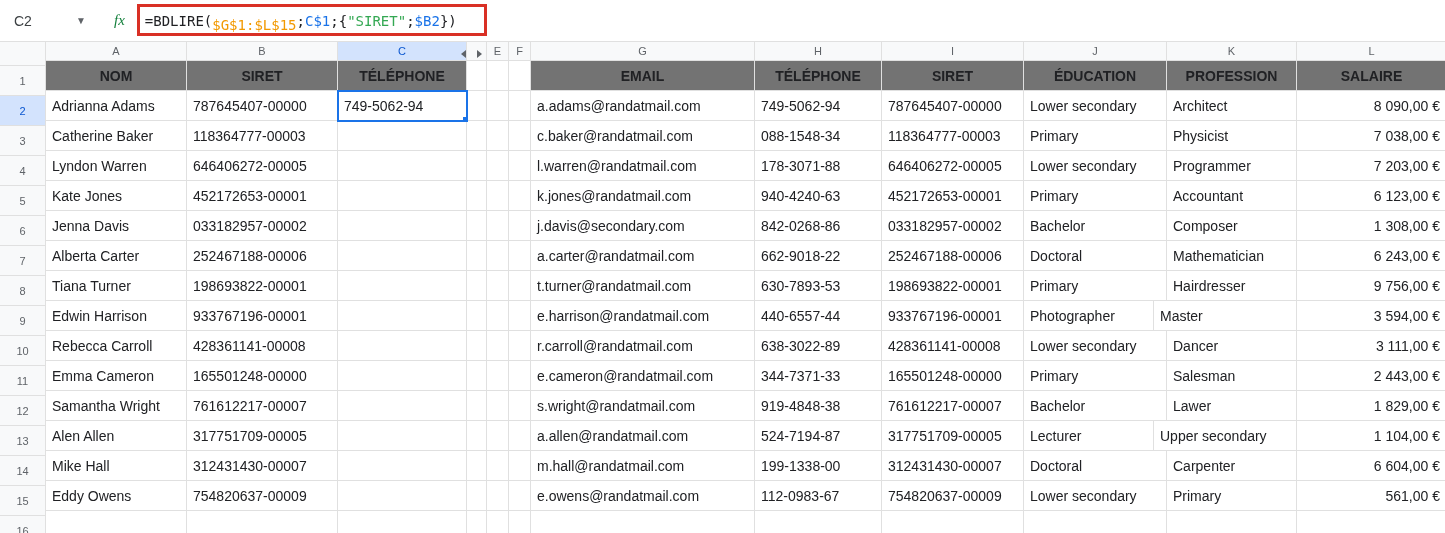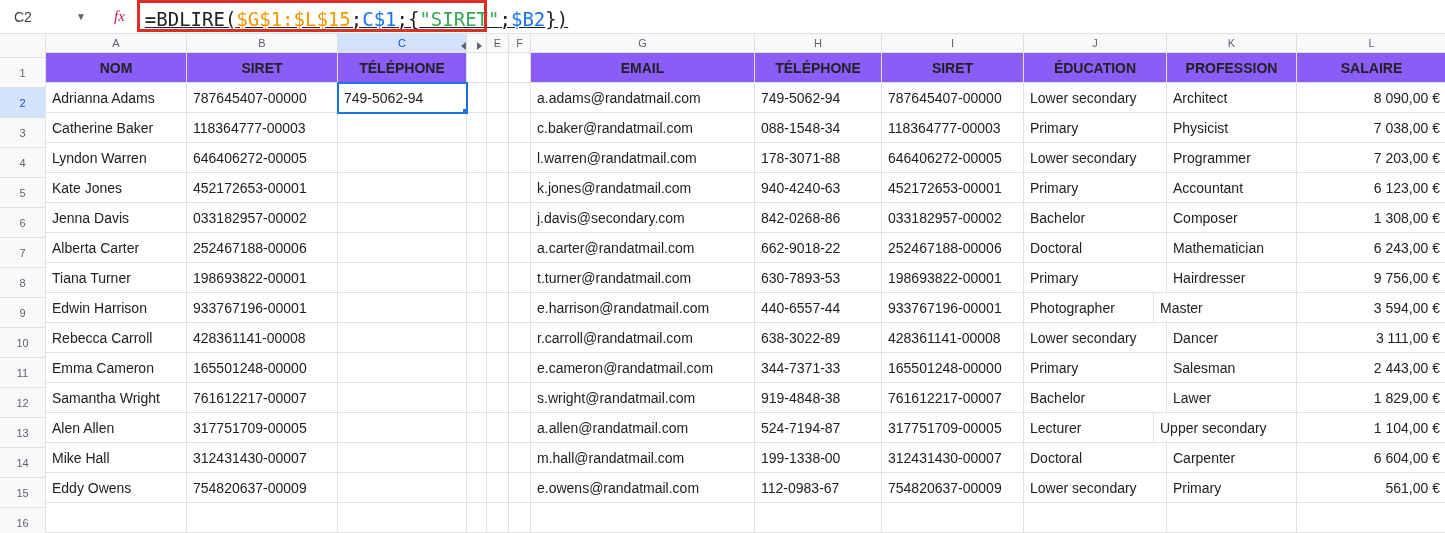--- a/index.html
+++ b/index.html
@@ -7,56 +7,55 @@
     margin: 0;
     font-family: Arial, sans-serif;
     font-size: 13px;
     color: #202124;
     background: #fff;
     overflow: hidden;
   }
   .formula-bar {
     display: flex;
     align-items: center;
-    height: 34px;
+    height: 42px;
     border-bottom: 1px solid #e0e0e0;
     padding: 0 6px;
     gap: 4px;
   }
   .name-box {
     width: 88px;
     height: 26px;
     display: flex;
     align-items: center;
     padding: 0 8px;
     font-size: 14px;
     color: #3c4043;
   }
   .name-box .dd {
     margin-left: auto;
     color: #5f6368;
     font-size: 10px;
   }
   .fx {
     font-style: italic;
-    color: #be185d;
+    color: #15803d;
     font-size: 15px;
     padding: 0 10px 0 16px;
     font-family: "Times New Roman", serif;
   }
   .formula-input {
     flex: 1;
     height: 26px;
     display: flex;
-    align-items: flex-end;
+    align-items: center;
     padding: 0 6px;
-    font-size: 19px;
+    font-size: 14px;
     font-family: Consolas, monospace;
     position: relative;
-    text-decoration: underline;
   }
   .formula-highlight {
     position: absolute;
     left: -2px;
     top: -4px;
     width: 350px;
     height: 32px;
     border: 3px solid #d93025;
     pointer-events: none;
   }
@@ -124,21 +123,21 @@
     border-bottom: 1px solid #e0e0e0;
     padding: 0 6px;
     display:flex;
     align-items:center;
     font-size: 14px;
     color: #202124;
     flex-shrink:0;
     overflow:hidden;
     white-space:nowrap;
   }
-  .hdr { background:#8b5cf6; font-weight:bold; justify-content:center; }
+  .hdr { background:#737373; font-weight:bold; justify-content:center; }
   .right { justify-content:flex-end; }
   .active {
     outline: 2px solid #1a73e8;
     outline-offset: -1px;
     position: relative;
     z-index: 2;
   }
   .active::after{
     content:"";
     position:absolute;

